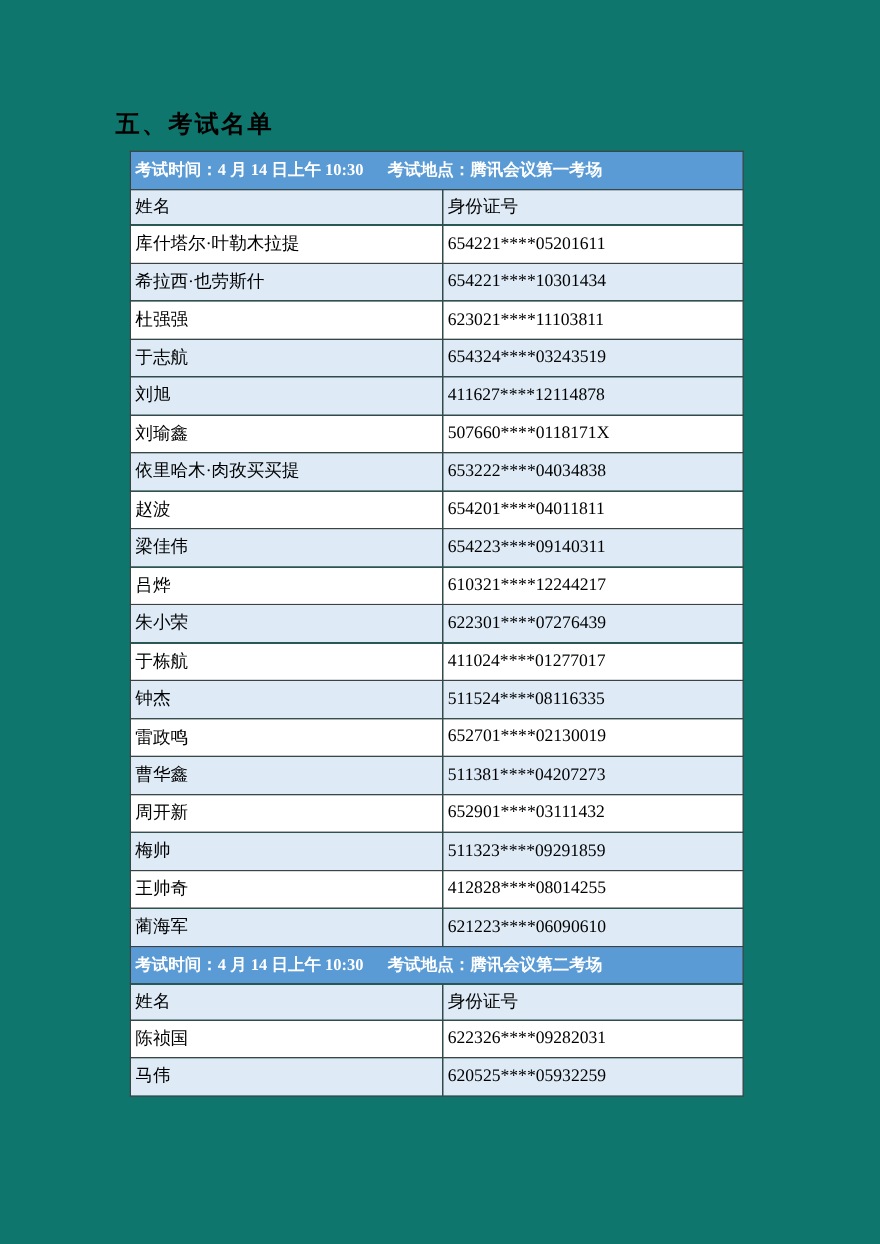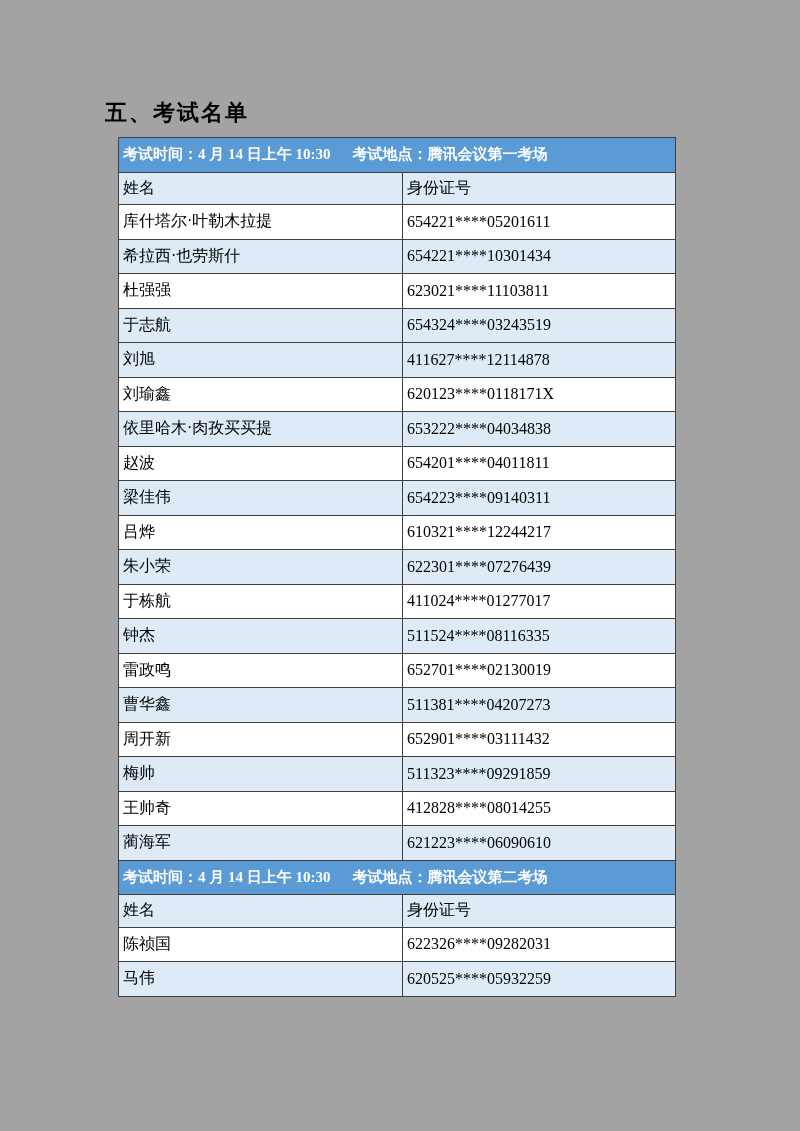--- a/index.html
+++ b/index.html
@@ -4,21 +4,21 @@
 <style>
   html, body {
     margin: 0;
     padding: 0;
     background: #ffffff;
   }
   .page {
     position: relative;
     width: 800px;
     height: 1131px;
-    background: #a3a3a3;
+    background: #0f766e;
     overflow: hidden;
     font-family: "Liberation Serif", "DejaVu Serif", serif;
   }
   .doc-title {
     position: absolute;
     left: 105px;
     top: 98px;
     font-size: 22px;
     font-weight: bold;
     color: #000000;
@@ -101,21 +101,21 @@
         <tr class="data-row alt">
           <td>于志航</td>
           <td>654324****03243519</td>
         </tr>
         <tr class="data-row alt">
           <td>刘旭</td>
           <td>411627****12114878</td>
         </tr>
         <tr class="data-row">
           <td>刘瑜鑫</td>
-          <td>620123****0118171X</td>
+          <td>507660****0118171X</td>
         </tr>
         <tr class="data-row alt">
           <td>依里哈木·肉孜买买提</td>
           <td>653222****04034838</td>
         </tr>
         <tr class="data-row">
           <td>赵波</td>
           <td>654201****04011811</td>
         </tr>
         <tr class="data-row alt">

